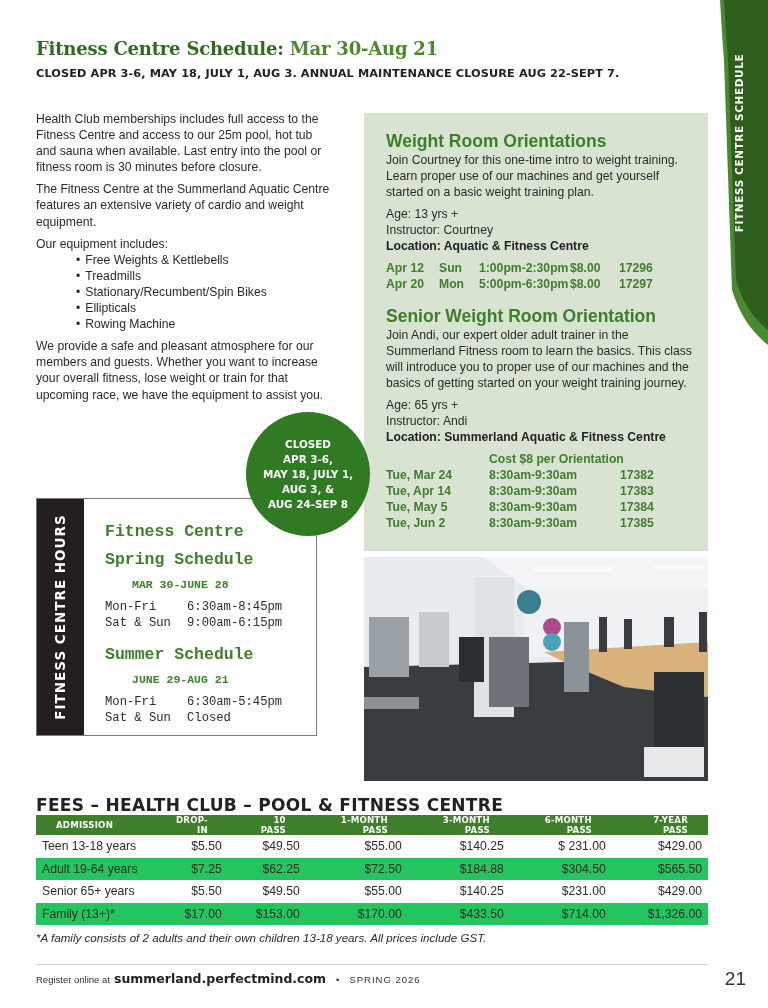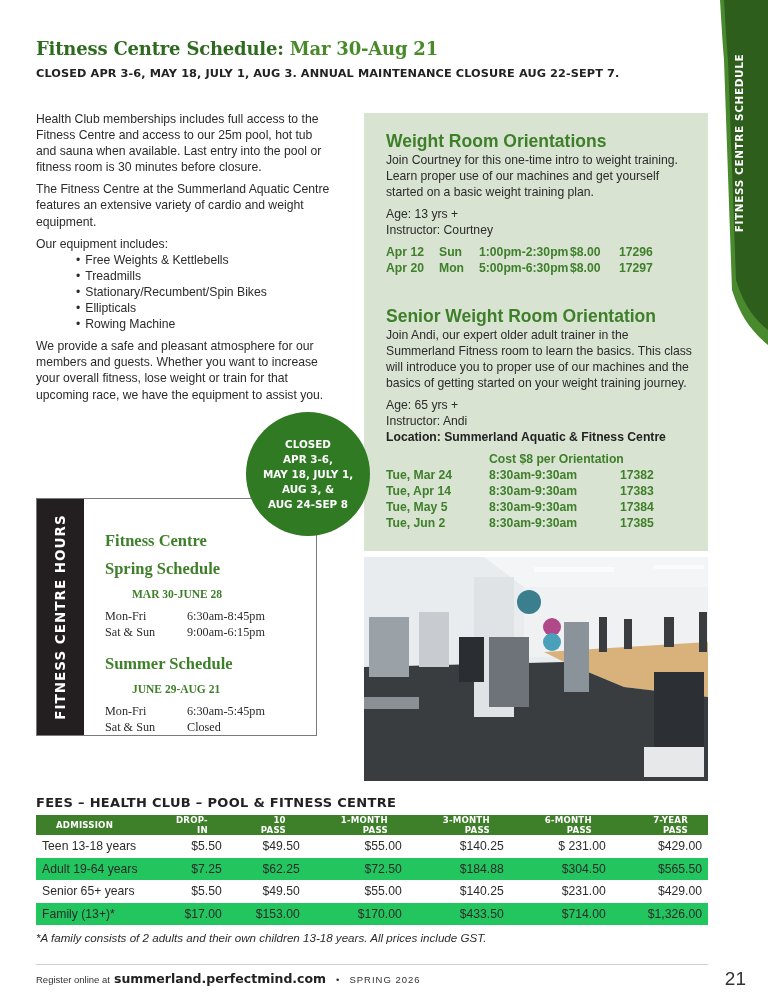--- a/index.html
+++ b/index.html
@@ -30,27 +30,27 @@
   .s2 .row { display: flex; }
   .d1 { width: 103px; } .d2 { width: 131px; }
 
   .photo { position: absolute; left: 364px; top: 557px; width: 344px; height: 224px; overflow: hidden; }
 
   .closed-circle { position: absolute; left: 246px; top: 412px; width: 124px; height: 124px; border-radius: 50%; background: #2f7a22; color: #fff; display: flex; align-items: center; justify-content: center; text-align: center; font-family: "DejaVu Sans", sans-serif; font-weight: bold; font-size: 10.4px; line-height: 15px; z-index: 3; }
 
   .hours-box { position: absolute; left: 36px; top: 498px; width: 281px; height: 238px; border: 1px solid #7a7a7a; background: #fff; z-index: 1; }
   .hours-bar { position: absolute; left: 0; top: 0; width: 47px; height: 100%; background: #231f20; }
   .hours-bar-label { position: absolute; left: 23px; top: 118px; transform: translate(-50%, -50%) rotate(-90deg); white-space: nowrap; font-family: "DejaVu Sans", sans-serif; font-weight: bold; font-size: 13.5px; letter-spacing: 1px; color: #fff; }
-  .hours-content { position: absolute; left: 68px; top: 28px; width: 200px; font-family: Liberation Serif, serif; font-size: 12.2px; line-height: 16px; }
+  .hours-content { position: absolute; left: 68px; top: 19px; width: 200px; font-family: Liberation Mono, monospace; font-size: 12.2px; line-height: 16px; }
   .hh { font-weight: bold; font-size: 16.5px; color: #3e7f2a; line-height: 28px; }
   .hsub { font-weight: bold; font-size: 11.5px; color: #3e7f2a; margin: 3px 0 6px; padding-left: 27px; }
   .hrow { display: flex; }
   .hrow span:first-child { width: 82px; }
 
-  .fees-title { position: absolute; left: 36px; top: 795px; font-family: "DejaVu Sans", sans-serif; font-weight: bold; font-size: 13px; letter-spacing: 0.3px; color: #222; }
+  .fees-title { position: absolute; left: 36px; top: 795px; font-family: "DejaVu Sans", sans-serif; font-weight: bold; font-size: 17px; letter-spacing: 0.3px; color: #222; }
   table.fees { position: absolute; left: 36px; top: 815px; width: 672px; border-collapse: collapse; font-family: "Liberation Sans", sans-serif; font-size: 12.2px; }
   table.fees th { background: #3e7f2a; color: #fff; font-family: "DejaVu Sans", sans-serif; font-weight: bold; font-size: 8.6px; height: 19px; text-align: right; padding: 0 20px; letter-spacing: 0.2px; }
   table.fees th:first-child { text-align: left; }
   table.fees td { height: 22.5px; text-align: right; padding: 0 6px; color: #2b2b2b; }
   table.fees td:first-child { text-align: left; }
   table.fees tr.alt td { background: #22c55e; }
   .footnote { position: absolute; left: 36px; top: 931px; font-family: "Liberation Sans", sans-serif; font-style: italic; font-size: 11.6px; color: #2b2b2b; }
 
   .footer-rule { position: absolute; left: 36px; top: 964px; width: 672px; height: 1px; background: #cfcfcf; }
   .footer { position: absolute; left: 36px; top: 971px; font-family: "Liberation Sans", sans-serif; font-size: 9.5px; color: #333; display: flex; align-items: baseline; gap: 4px; }
@@ -91,20 +91,21 @@
 </div>
 
 <div class="green-box"></div>
 
 <div class="gb" style="top:130px">
   <div class="gb-h">Weight Room Orientations</div>
   <div>Join Courtney for this one-time intro to weight training. Learn proper use of our machines and get yourself started on a basic weight training plan.</div>
   <div class="blk">
     <div>Age: 13 yrs +</div>
     <div>Instructor: Courtney</div>
+    <div class="bold">Location: Aquatic &amp; Fitness Centre</div>
   </div>
   <div class="sessions">
     <div class="row">
       <span class="c1">Apr 12</span>
       <span class="c2">Sun</span>
       <span class="c3">1:00pm-2:30pm</span>
       <span class="c4">$8.00</span>
       <span>17296</span>
     </div>
     <div class="row">

